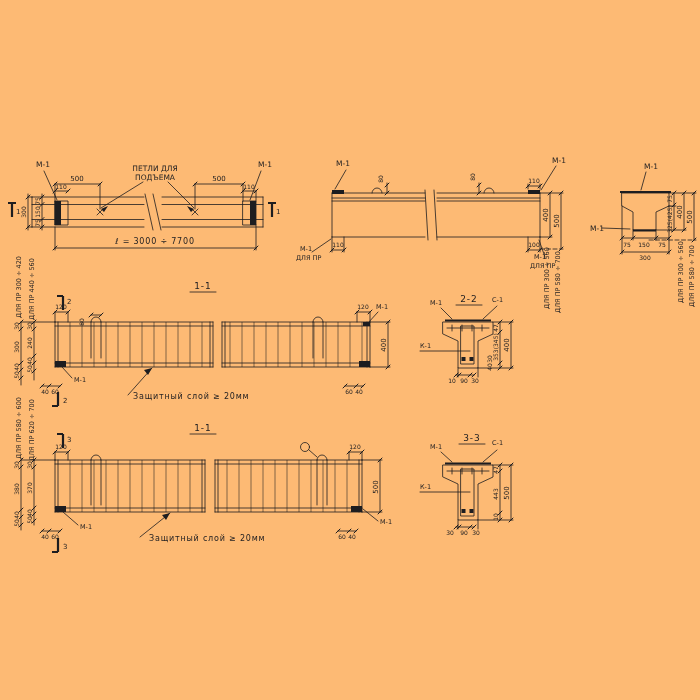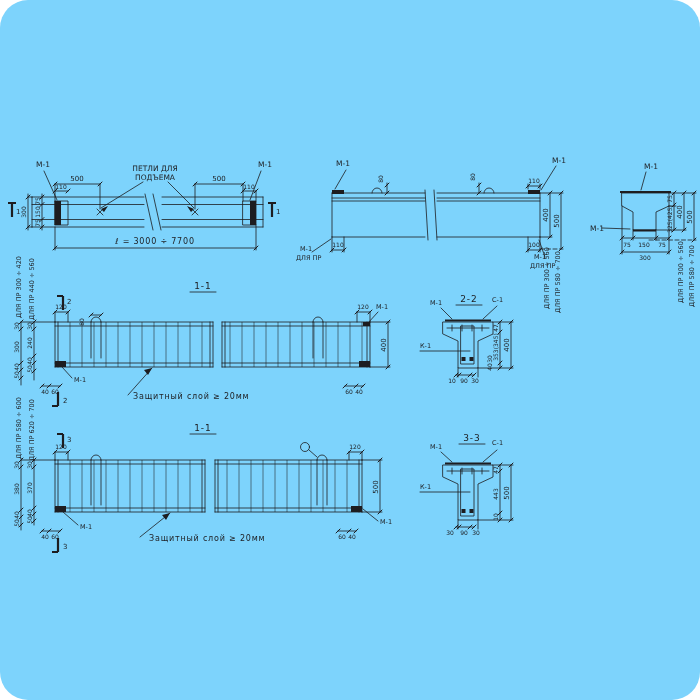--- a/index.html
+++ b/index.html
@@ -1,16 +1,16 @@
 <!DOCTYPE html>
 <html><head>
 <meta charset="utf-8">
 <style>
   html,body{margin:0;padding:0;background:#ffffff;}
-  .page{position:relative;width:700px;height:700px;background:#7dd3fc;overflow:hidden;border-radius:28px;}
+  .page{position:relative;width:700px;height:700px;background:#fdba74;overflow:hidden;}
   svg{position:absolute;left:0;top:0;}
   .ln{stroke:#1d1d20;stroke-width:.8;fill:none;stroke-linecap:round;}
   .st{stroke:#1d1d20;stroke-width:.55;fill:none;}
   .tk{stroke:#1d1d20;stroke-width:1;fill:none;stroke-linecap:round;}
   .th{stroke:#1d1d20;stroke-width:2.2;fill:none;}
   .fl{fill:#1d1d20;stroke:none;}
   .ds{stroke-dasharray:4 2.5;}
   text{font-family:"DejaVu Sans",sans-serif;fill:#1d1d20;}
   .t6{font-size:6px;}
   .t65{font-size:6.5px;}

